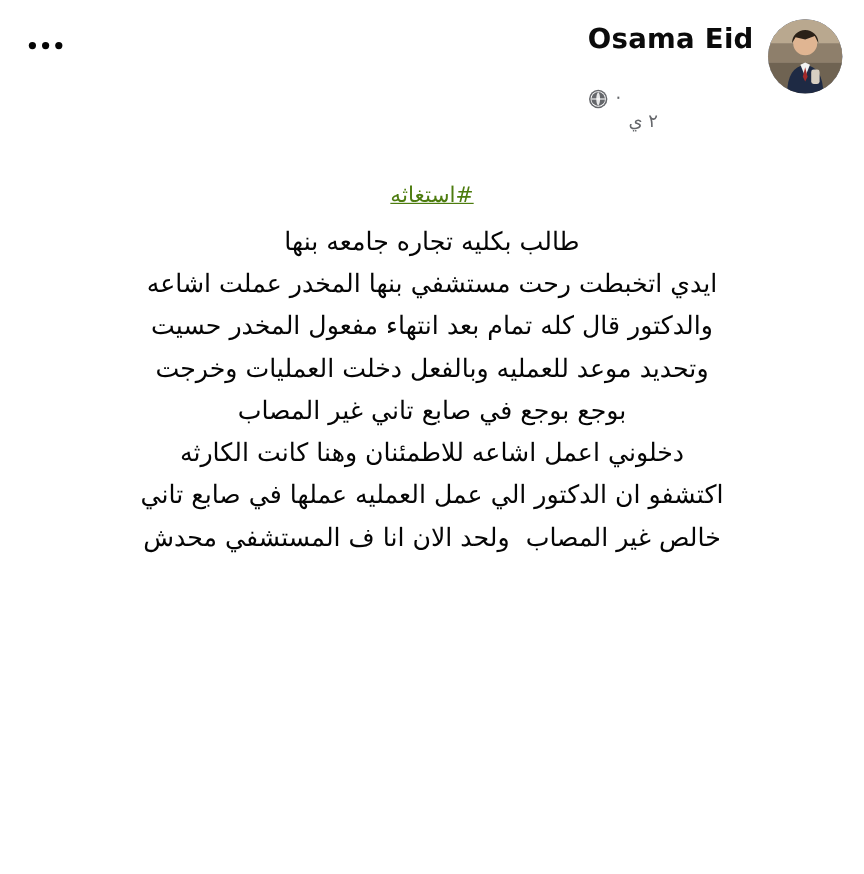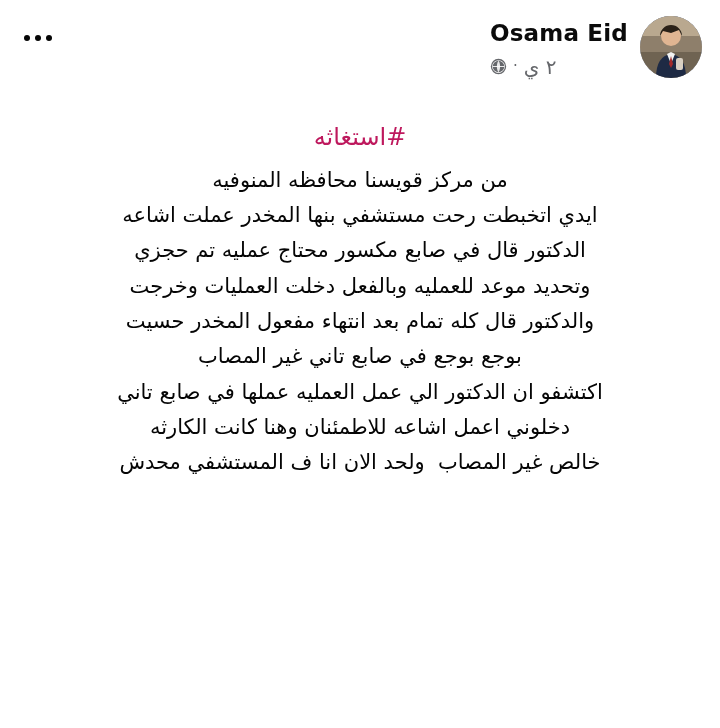--- a/index.html
+++ b/index.html
@@ -65,21 +65,21 @@
 
   .meta-row {
     display: flex;
     align-items: center;
     gap: 6px;
     margin-top: 7px;
     color: #65676b;
     font-size: 15px;
     direction: rtl;
   }
-  .meta-time { color: #65676b; font-size: 20px; }
+  .meta-time { color: #65676b; font-size: 15px; margin-top: 37px; }
   .meta-dot { color: #65676b; font-size: 15px; line-height: 1; }
   .globe-icon {
     width: 17px; height: 17px;
     display: inline-block;
   }
   .globe-icon svg { display:block; }
 
   
   .menu-button {
     width: 40px;
@@ -103,25 +103,26 @@
   .post-body {
     direction: rtl;
     text-align: center;
     padding: 34px 22px 10px 22px;
     color: #050505;
     font-size: 21px;
     line-height: 1.68;
   }
 
   .hashtag {
-    color: #be185d;
+    color: #4d7c0f;
     font-weight: normal;
     display: block;
     margin-bottom: 6px;
-    font-size: 24px;
+    font-size: 18px;
+    text-decoration: underline;
   }
 
   .body-line {
     display: block;
     white-space: pre-wrap;
   }
 </style>
 </head>
 <body>
 
@@ -174,24 +175,23 @@
     <div class="menu-button">
       <span></span>
       <span></span>
       <span></span>
     </div>
 
   </div>
 
   <div class="post-body">
     <span class="hashtag">#استغاثه</span>
-    <span class="body-line">من مركز قويسنا محافظه المنوفيه</span>
+    <span class="body-line">طالب بكليه تجاره جامعه بنها</span>
     <span class="body-line">ايدي اتخبطت رحت مستشفي بنها المخدر عملت اشاعه</span>
-    <span class="body-line">الدكتور قال في صابع مكسور محتاج عمليه تم حجزي</span>
+    <span class="body-line">والدكتور قال كله تمام بعد انتهاء مفعول المخدر حسيت</span>
     <span class="body-line">وتحديد موعد للعمليه وبالفعل دخلت العمليات وخرجت</span>
-    <span class="body-line">والدكتور قال كله تمام بعد انتهاء مفعول المخدر حسيت</span>
     <span class="body-line">بوجع بوجع في صابع تاني غير المصاب</span>
+    <span class="body-line">دخلوني اعمل اشاعه للاطمئنان وهنا كانت الكارثه</span>
     <span class="body-line">اكتشفو ان الدكتور الي عمل العمليه عملها في صابع تاني</span>
-    <span class="body-line">دخلوني اعمل اشاعه للاطمئنان وهنا كانت الكارثه</span>
     <span class="body-line">خالص غير المصاب  ولحد الان انا ف المستشفي محدش</span>
   </div>
 
 </div>
 
 </body></html>

